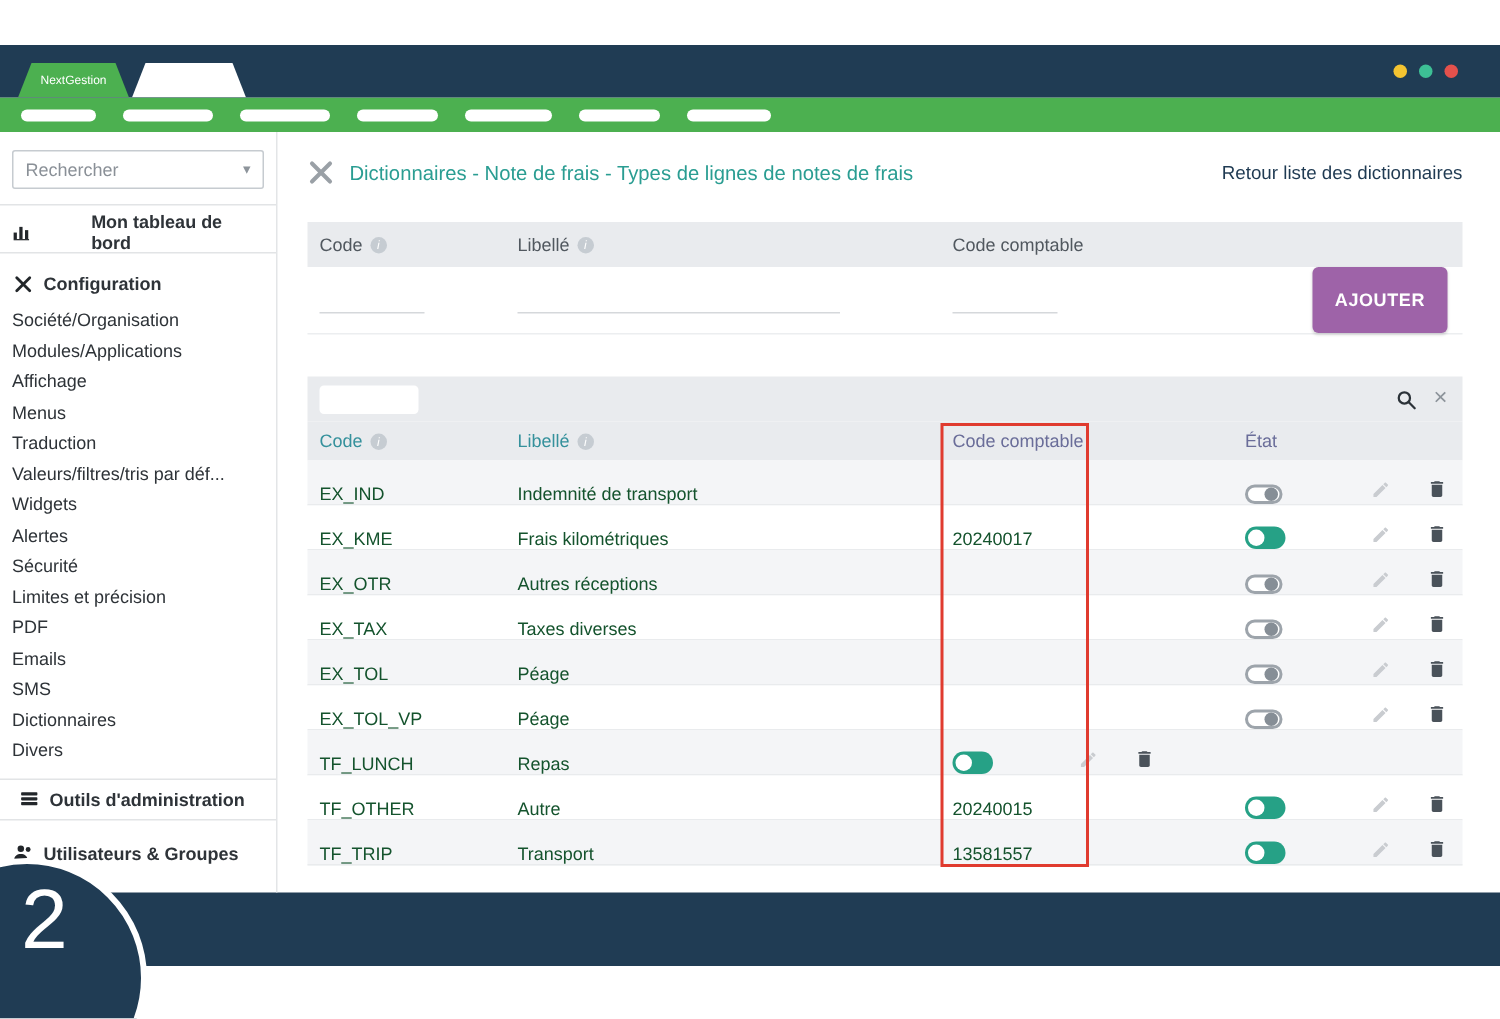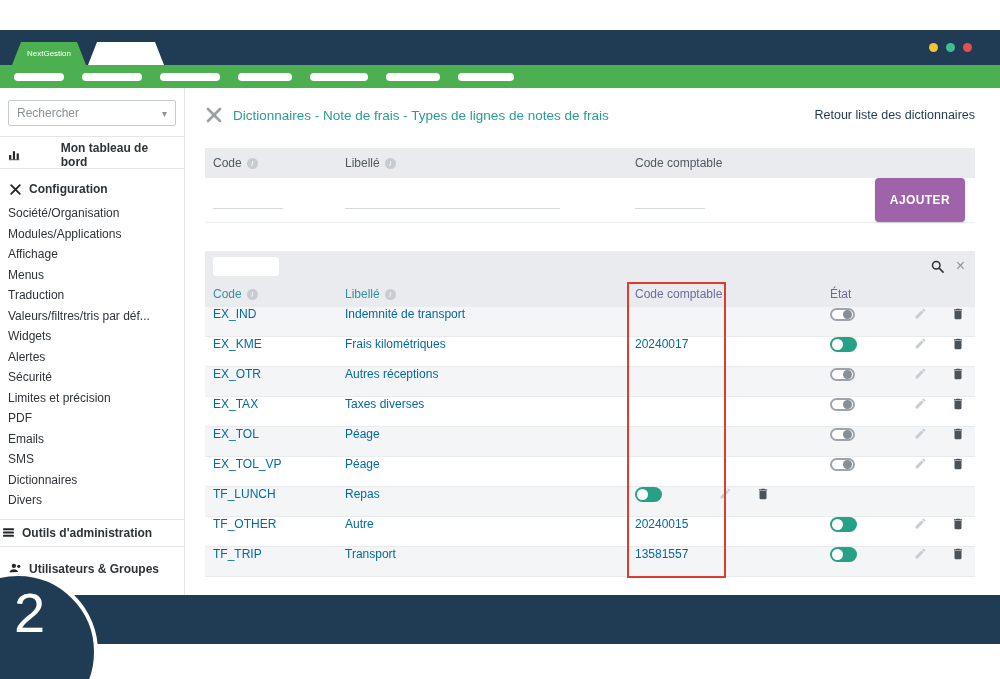--- a/index.html
+++ b/index.html
@@ -28,21 +28,21 @@
   .main { flex:1; padding:0 25px 0 20px; }
 
   
   .side-select { height:26px; border:1px solid #c6cbd0; border-radius:2px; display:flex; align-items:center;
     padding:0 8px; color:#8a9097; font-size:12px; cursor:pointer; background:#fff; }
   .select-caret { margin-left:auto; color:#8d949b; font-size:10px; }
   .select-caret::after { content:"▾"; }
   .side-divider { border-bottom:1px solid #e2e4e6; margin:10px -8px 0 -8px; }
   .side-head { display:flex; align-items:center; gap:7px; font-weight:bold; height:28px; }
   .side-head.bordered { border-bottom:1px solid #e2e4e6; margin:0 -8px; padding:0 8px;gap:39px; }
-  .side-head.bordered-both { border-top:1px solid #e2e4e6; border-bottom:1px solid #e2e4e6; margin:8px -8px 0 -8px; padding:0 1px; }
+  .side-head.bordered-both { border-top:1px solid #e2e4e6; border-bottom:1px solid #e2e4e6; margin:8px -8px 0 -8px; padding:0 12px; }
   .side-section { margin-top:6px; }
   .side-item { line-height:20.5px; cursor:pointer; white-space:nowrap; overflow:hidden; text-overflow:ellipsis; }
   .side-icon { display:inline-flex; width:14px; justify-content:center; }
 
   
   .crumb-row { display:flex; align-items:center; margin-top:16px; height:22px; }
   .crumb-icon { margin-right:10px; display:inline-flex; }
   .crumb-text { color:#2a9d92; font-size:13.5px; }
   .back-link { margin-left:auto; color:#1f3a52; font-size:12.5px; cursor:pointer; }
 
@@ -75,21 +75,21 @@
     padding:0 5px; font-size:11px; }
   .table-top-icons { margin-left:auto; display:flex; align-items:center; gap:11px; }
   .icon-btn { cursor:pointer; display:inline-flex; align-items:center; }
   .close-x { color:#8d949b; font-size:16px; line-height:1; cursor:pointer; }
   .close-x::after { content:"×"; }
 
   .table-head { background:#e9ebee; height:26px; display:flex; align-items:center; font-size:12px; }
   .th-sort { color:#35919c; cursor:pointer; display:flex; align-items:center; }
   .th-plain { color:#6a6d99; }
 
-  .t-row { display:flex; align-items:flex-start; height:30px; border-bottom:1px solid #e9ebed; font-size:12px; color:#0369a1; background:#fff; }
+  .t-row { display:flex; align-items:flex-end; height:30px; border-bottom:1px solid #e9ebed; font-size:12px; color:#14532d; background:#fff; }
   .t-row:nth-child(odd) { background:#f4f5f7; }
 
   .toggle { display:inline-block; position:relative; vertical-align:middle; }
   .toggle.on { width:27px; height:15px; border-radius:8px; background:#26a186; }
   .toggle.on::after { content:""; position:absolute; left:2px; top:2px; width:11px; height:11px; border-radius:50%; background:#fff; }
   .toggle.off { width:25px; height:13px; border-radius:7px; background:#fff; border:2px solid #9da4ab; }
   .toggle.off::after { content:""; position:absolute; right:1px; top:0; width:9px; height:9px; border-radius:50%; background:#868e96; }
 
   
   .footer-bar { height:49px; background:#203c54; }

